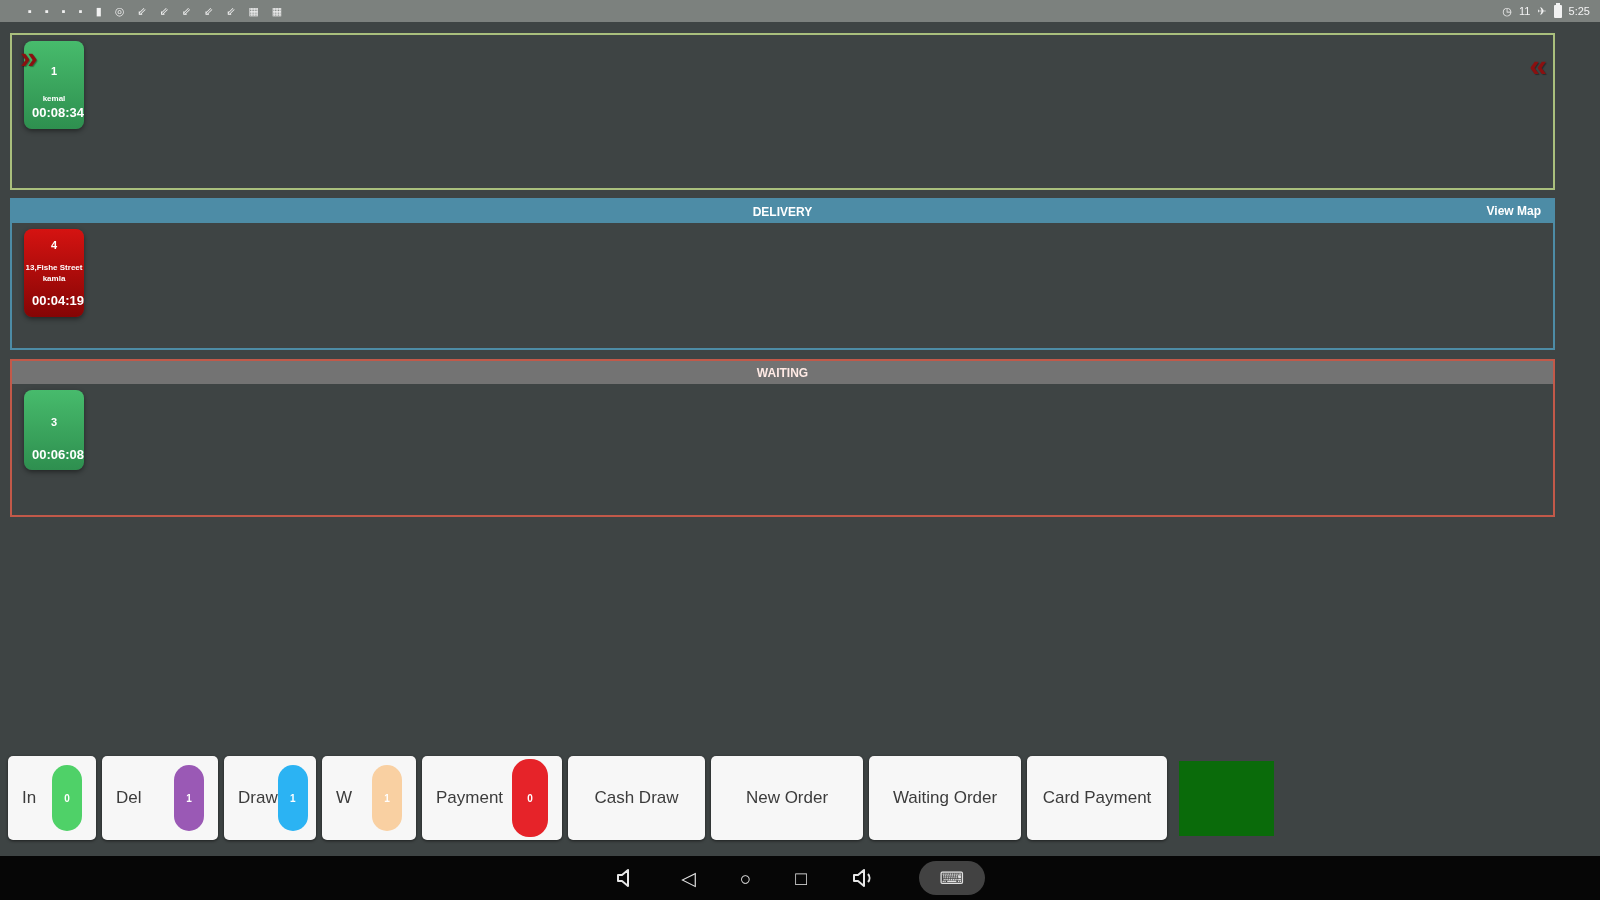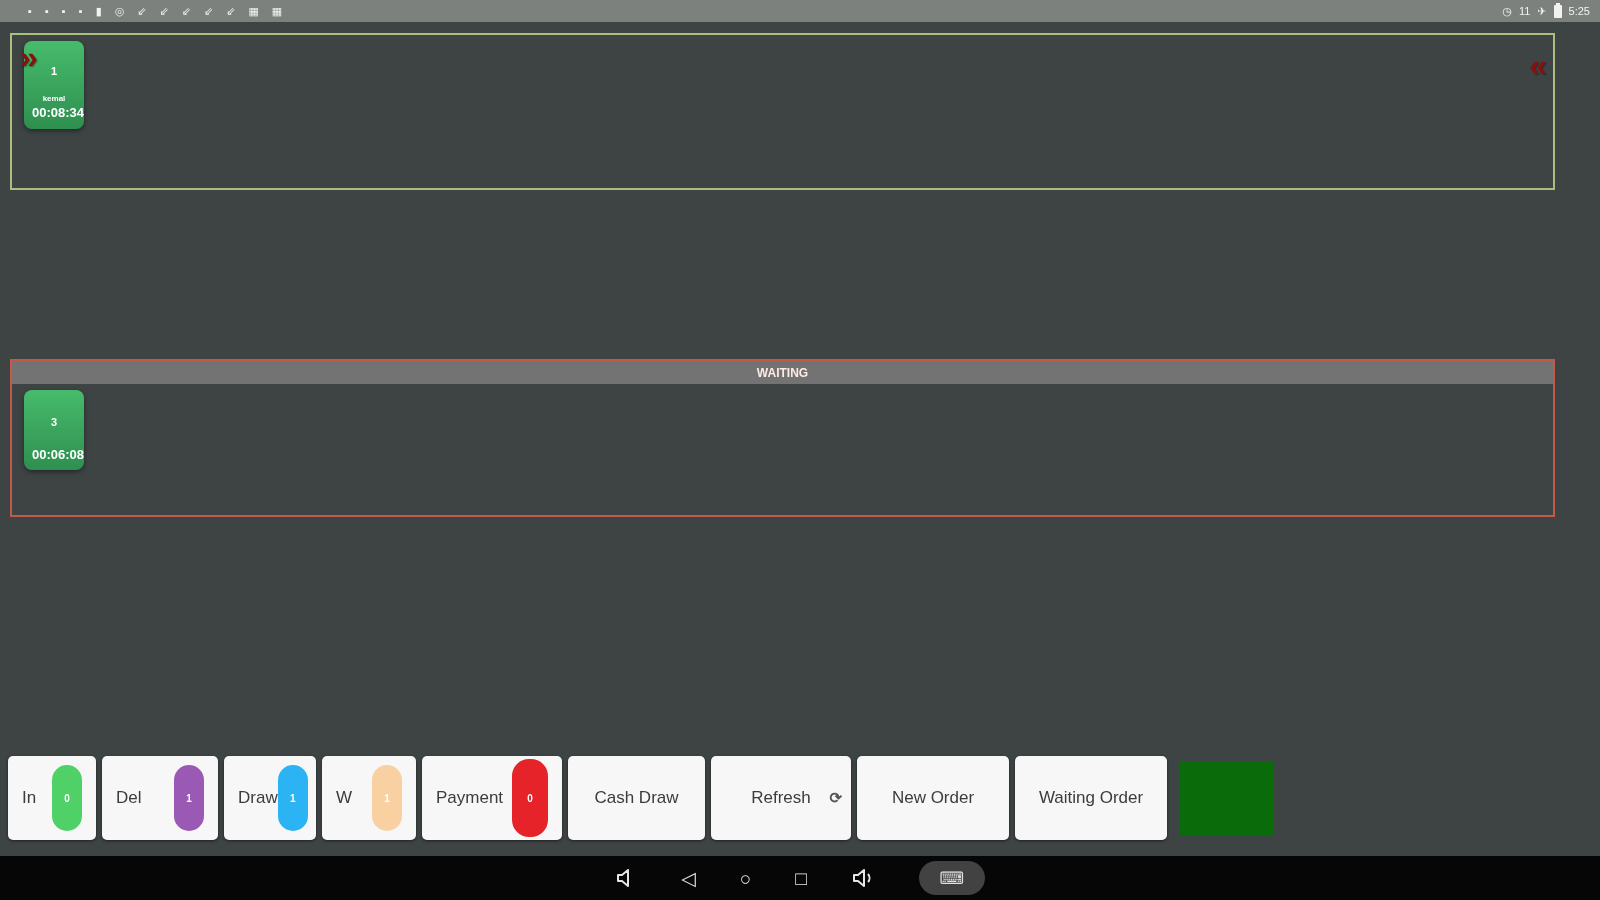--- a/index.html
+++ b/index.html
@@ -118,20 +118,34 @@
     <span class="chev chev-right">«</span>
     <div class="panel-body">
       <div class="order-card card-green oc-collection">
         <span class="card-num">1</span>
         <span class="card-line">kemal</span>
         <span class="card-time">00:08:34</span>
       </div>
     </div>
   </section>
 
+  <section class="panel delivery">
+    <div class="panel-header">
+      <span>DELIVERY</span>
+      <span class="view-map">View Map</span>
+    </div>
+    <div class="panel-body">
+      <div class="order-card card-red oc-delivery">
+        <span class="card-num">4</span>
+        <span class="card-line addr">13,Fishe Street</span>
+        <span class="card-line">kamla</span>
+        <span class="card-time">00:04:19</span>
+      </div>
+    </div>
+  </section>
 
   <section class="panel waiting">
     <div class="panel-header">
       <span>WAITING</span>
     </div>
     <div class="panel-body">
       <div class="order-card card-green oc-waiting">
         <span class="card-num">3</span>
         <span class="card-time">00:06:08</span>
       </div>
@@ -155,29 +169,28 @@
       <span>W</span>
       <span class="badge" style="background-color: rgb(249, 208, 162);">1</span>
     </div>
     <div class="tb-btn tb-counter w-msg">
       <span>Payment</span>
       <span class="badge badge-msg" style="background-color: rgb(230, 35, 41);">0</span>
     </div>
     <div class="tb-btn w-cash">
       <span>Cash Draw</span>
     </div>
-    <div class="tb-btn w-ref">
-      <span>Refresh</span>
-      <span class="refresh-ic">⟳</span>
-    </div>
     <div class="tb-btn w-new">
       <span>New Order</span>
     </div>
     <div class="tb-btn w-wait">
       <span>Waiting Order</span>
+    </div>
+    <div class="tb-btn w-card">
+      <span>Card Payment</span>
     </div>
     <div class="green-box" style="background-color: rgb(10, 107, 10);"></div>
   </div>
 
   <div class="navbar">
     <svg class="nav-svg" width="22" height="20" viewBox="0 0 22 20">
       <path d="M3 7 h4 l6 -5 v16 l-6 -5 h-4 z" fill="none" stroke="#e6e6e6" stroke-width="2" stroke-linejoin="round"></path>
     </svg>
     <span class="nav-ic">◁</span>
     <span class="nav-ic">○</span>

